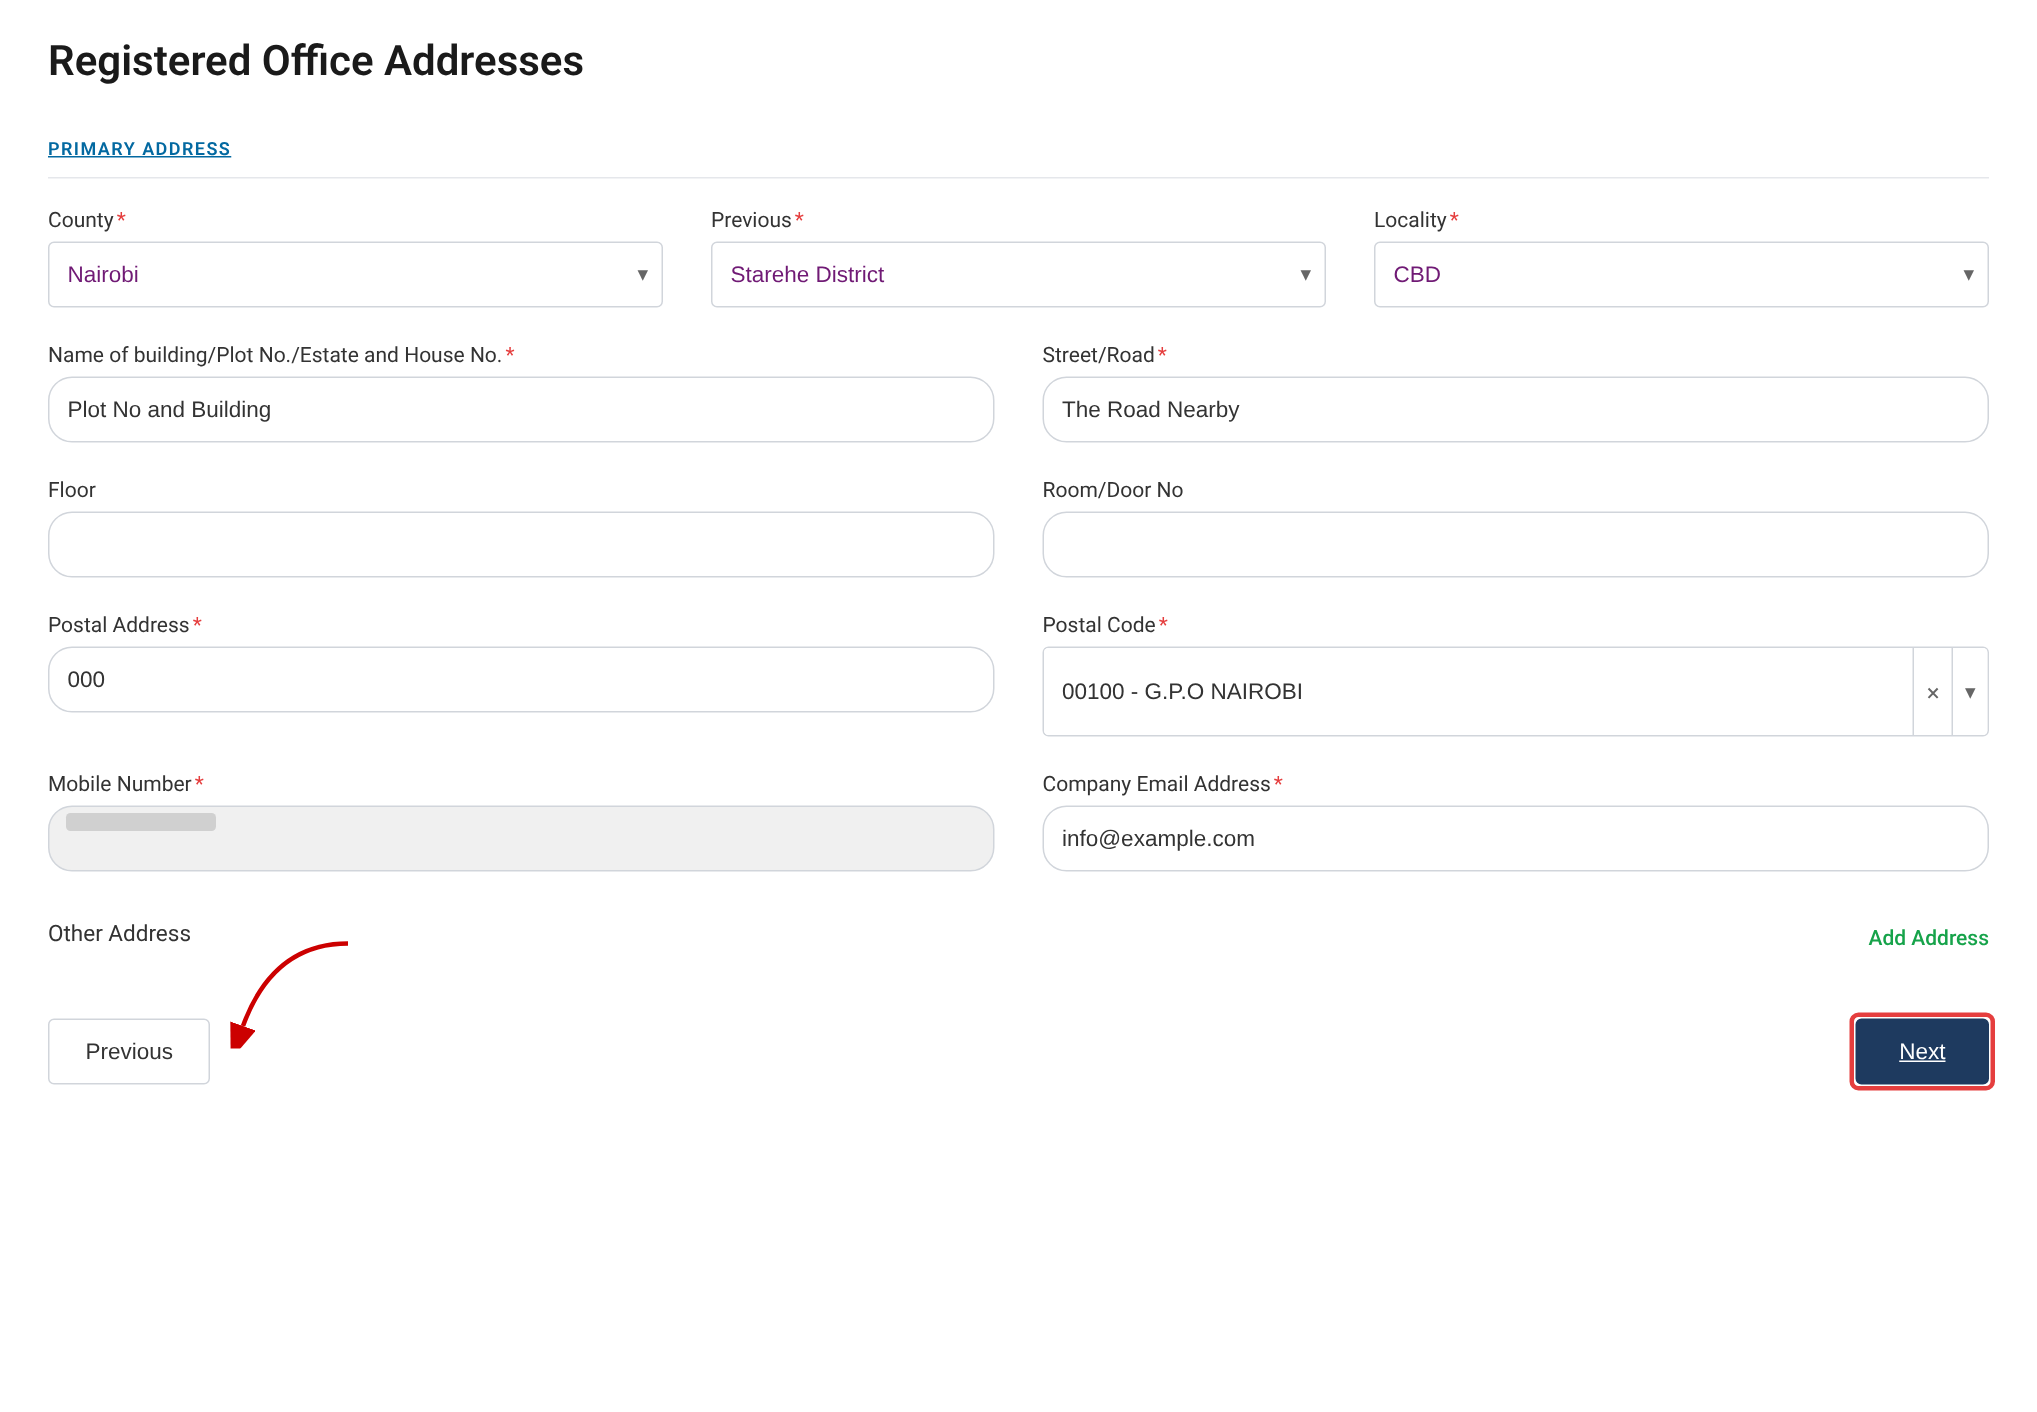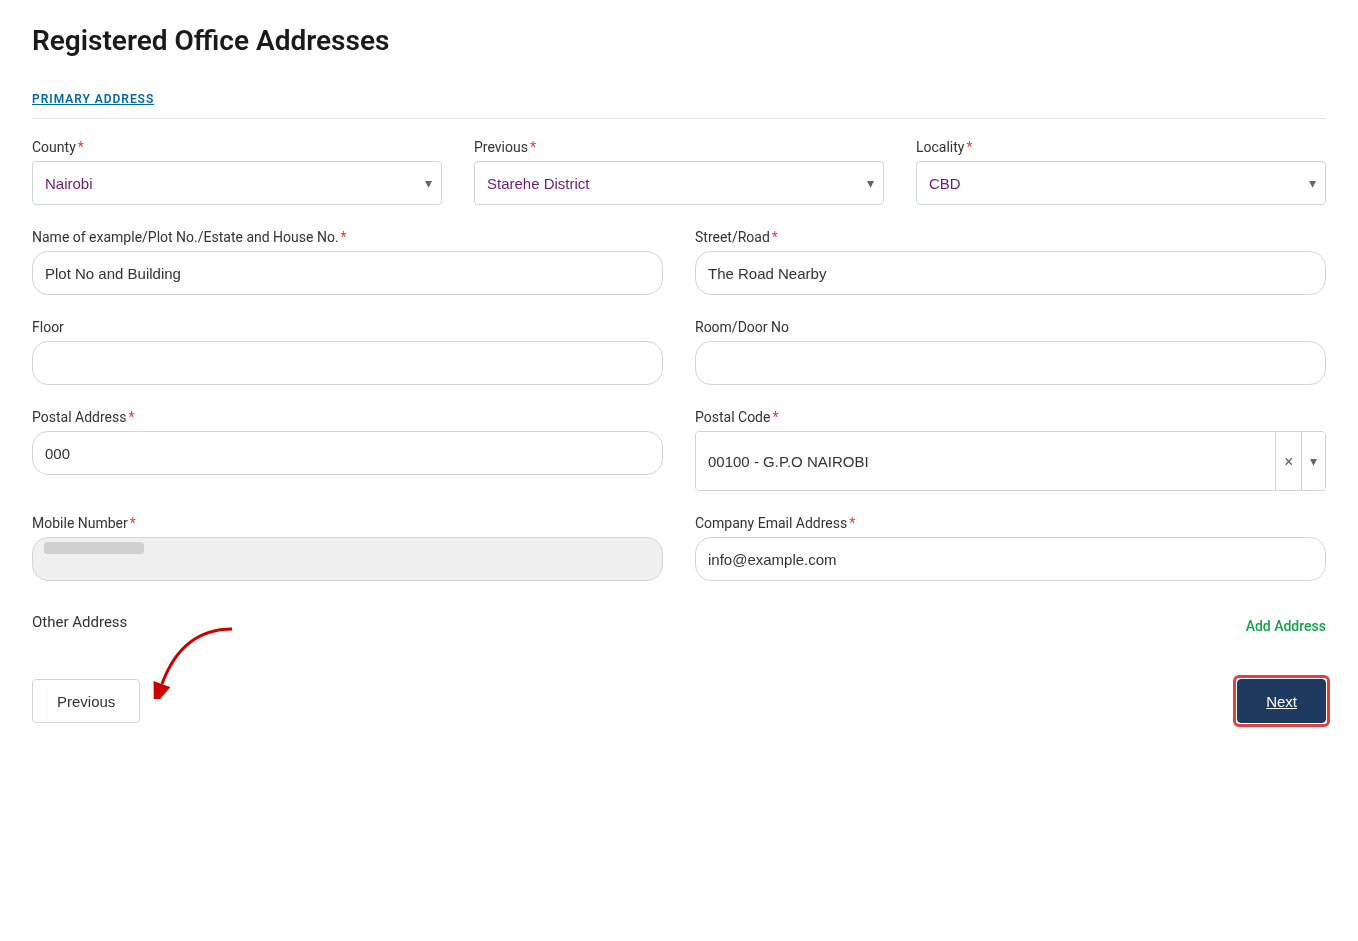--- a/index.html
+++ b/index.html
@@ -249,21 +249,21 @@
         <option value="Parklands">Parklands</option>
       </select>
       <span class="select-arrow">▾</span>
     </div>
   </div>
 </div>
 
 <div class="form-row">
   <div class="form-group">
     <label>
-      <span>Name of example/Plot No./Estate and House No.</span><span class="required">*</span>
+      <span>Name of building/Plot No./Estate and House No.</span><span class="required">*</span>
     </label>
     <input type="text" value="Plot No and Building" style="">
   </div>
   <div class="form-group">
     <label>
       <span>Street/Road</span><span class="required">*</span>
     </label>
     <input type="text" value="The Road Nearby" style="">
   </div>
 </div>

